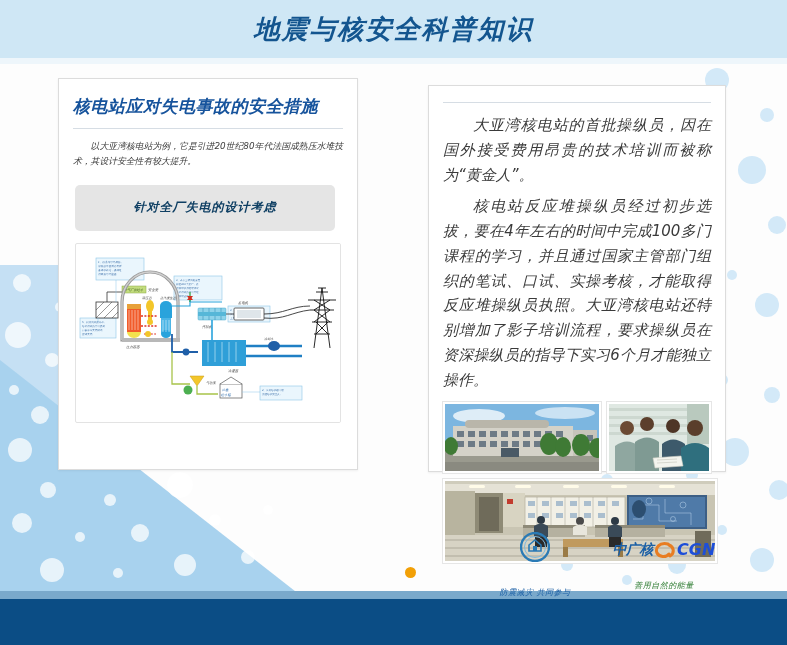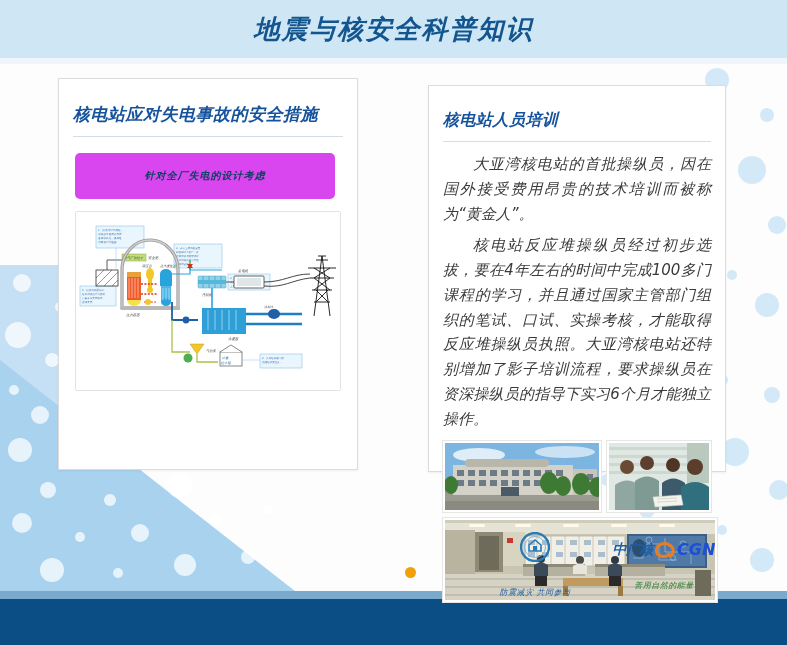--- a/index.html
+++ b/index.html
@@ -36,35 +36,35 @@
   .panel{
     position:absolute;background:#ffffff;border:1px solid #dcdcdc;
     box-shadow:0 1px 2px rgba(0,0,0,.06);
   }
   .panel-left{left:58px;top:78px;width:298px;height:390px;}
   .panel-right{left:428px;top:85px;width:296px;height:385px;}
 
   .panel-inner{padding:16px 14px 10px 14px;box-sizing:border-box;height:100%;}
   .sec-title{
     color:#16539c;font-size:17px;font-weight:bold;letter-spacing:.5px;
-    padding-bottom:6px;margin:8px 0 4px 0;
+    padding-bottom:6px;margin:0 0 4px 0;
   }
   .panel-right .sec-title{font-size:16px;}
   .title-rule{height:1px;background:#d6dde4;margin:0 0 10px 0;}
 
   .body-p{
     color:#3a3a3a;font-size:15px;line-height:1.65;text-align:justify;
     margin:0 0 7px 0;text-indent:2em;
   }
   .panel-left .body-p{font-size:8.8px;line-height:1.7;}
 
   .cta-box{
-    margin:16px 8px 0 2px;height:46px;background:#d946ef;border-radius:5px;
+    margin:16px 8px 0 2px;height:46px;background:#e5e5e5;border-radius:5px;
     display:flex;align-items:center;justify-content:center;
-    color:#0f3f63;font-size:10px;font-weight:bold;letter-spacing:1px;
+    color:#0f3f63;font-size:12px;font-weight:bold;letter-spacing:1px;
   }
 
   
   .diagram-frame{
     margin:12px 2px 0 2px;height:178px;border:1px solid #e3e3e3;
     background:#fff;border-radius:2px;overflow:hidden;position:relative;
   }
   .diagram-frame svg{display:block;}
 
   
@@ -164,20 +164,21 @@
 
   <div class="header">
     <div class="header-title">地震与核安全科普知识</div>
   </div>
   <div class="header-under"></div>
 
   <div class="panel panel-left">
     <div class="panel-inner">
       <div class="sec-title">核电站应对失电事故的安全措施</div>
       <div class="title-rule"></div>
+      <p class="body-p">以大亚湾核电站为例，它是引进20世纪80年代法国成熟压水堆技术，其设计安全性有较大提升。</p>
 
       <div class="cta-box">
         <span>针对全厂失电的设计考虑</span>
       </div>
 
       <div class="diagram-frame">
         <svg viewBox="0 0 290 178" width="294" height="178">
           <rect x="0" y="0" width="290" height="178" fill="#ffffff"></rect>
 
           <rect x="18" y="14" width="48" height="22" fill="#eaf6fd" stroke="#8cc6e8" stroke-width=".6"></rect>
@@ -325,21 +326,20 @@
           <text x="144" y="147" fill="#1b5fa5" font-size="3.2">应急</text>
           <text x="143" y="152" fill="#1b5fa5" font-size="3.2">给水箱</text>
           <line x1="164" y1="148" x2="182" y2="148" stroke="#8cc6e8" stroke-width=".5"></line>
         </svg>
       </div>
     </div>
   </div>
 
   <div class="panel panel-right">
     <div class="panel-inner">
-      <div class="sec-title">核电站人员培训</div>
       <div class="title-rule"></div>
       <p class="body-p">大亚湾核电站的首批操纵员，因在国外接受费用昂贵的技术培训而被称为“黄金人”。</p>
       <p class="body-p">核电站反应堆操纵员经过初步选拔，要在4年左右的时间中完成100多门课程的学习，并且通过国家主管部门组织的笔试、口试、实操考核，才能取得反应堆操纵员执照。大亚湾核电站还特别增加了影子培训流程，要求操纵员在资深操纵员的指导下实习6个月才能独立操作。</p>
 
       <div class="photos">
         <div class="photo-row">
 
           <div class="photo ph-a">
             <svg viewBox="0 0 160 67" width="160" height="67">
               <rect width="160" height="67" fill="#7cb6e0"></rect>

